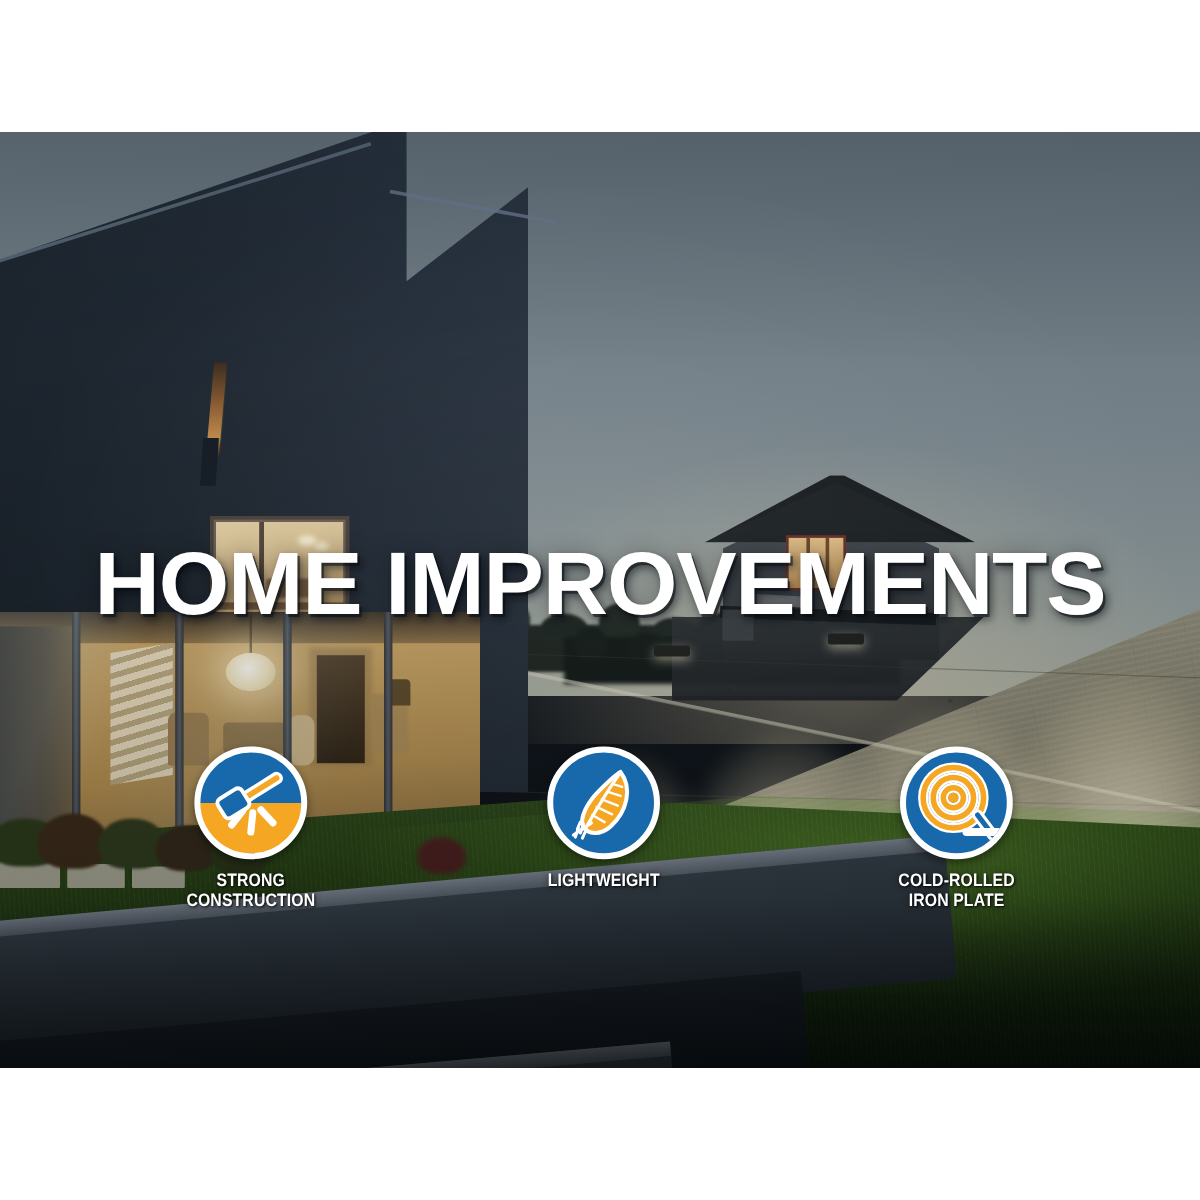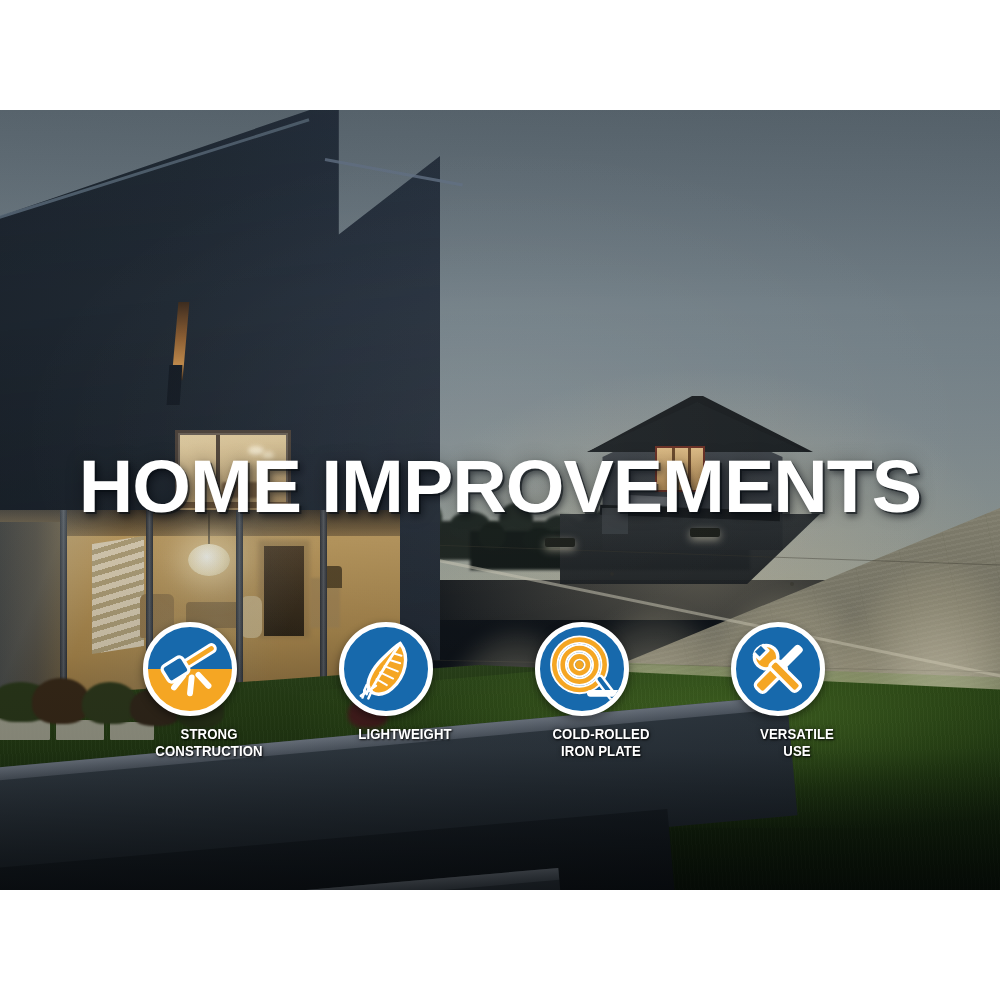--- a/index.html
+++ b/index.html
@@ -370,21 +370,21 @@
     white-space:nowrap;
     user-select:none;
   }
 
   
   #features{
     position:absolute;left:143px;top:622px;width:720px;height:150px;
     display:flex;justify-content:space-between;align-items:flex-start;
   }
   .feature{
-    width:132px;display:flex;flex-direction:column;
+    width:132px;display:flex;flex-direction:column;align-items:center;
   }
   .badge{
     width:94px;height:94px;border-radius:50%;
     border:5px solid #ffffff;
     box-sizing:border-box;
     background:#1769AC;
     position:relative;
     overflow:hidden;
     box-shadow:0 3px 8px rgba(0,0,0,.45);
     flex:0 0 auto;
@@ -578,35 +578,15 @@
           <circle cx="47" cy="45" r="5" fill="#F5A623"></circle>
           <path d="M71 62 L86 82" stroke="#ffffff" stroke-width="11" stroke-linecap="round" fill="none"></path>
           <path d="M71 62 L86 82" stroke="#1769AC" stroke-width="5" stroke-linecap="round" fill="none"></path>
           <path d="M60 79 H92" stroke="#ffffff" stroke-width="8" stroke-linecap="round" fill="none"></path>
         </svg>
       </div>
       <div class="feat-label">COLD-ROLLED
 IRON PLATE</div>
     </div>
 
-    <div class="feature">
-      <div class="badge">
-        <svg viewBox="0 0 100 100" aria-hidden="true">
-
-          <g transform="rotate(45 50 50)">
-            <rect x="47" y="14" width="7" height="30" rx="2" fill="#ffffff" stroke="#ffffff" stroke-width="4"></rect>
-            <rect x="44" y="42" width="13" height="9" rx="2" fill="#ffffff" stroke="#ffffff" stroke-width="4"></rect>
-            <rect x="43" y="50" width="15" height="34" rx="5" fill="#F5A623" stroke="#ffffff" stroke-width="4"></rect>
-          </g>
-
-          <g transform="rotate(-45 50 50)">
-            <path d="M50 16 a14 14 0 0 0 0 28 a14 14 0 0 0 0 -28 z" fill="#F5A623" stroke="#ffffff" stroke-width="4"></path>
-            <path d="M43 16 L43 26 L57 26 L57 16" fill="#1769AC" stroke="#ffffff" stroke-width="4" stroke-linejoin="round"></path>
-            <rect x="44" y="40" width="12" height="44" rx="4" fill="#F5A623" stroke="#ffffff" stroke-width="4"></rect>
-          </g>
-        </svg>
-      </div>
-      <div class="feat-label">VERSATILE
-USE</div>
-    </div>
 
   </div>
 </div>
 
 </body></html>

